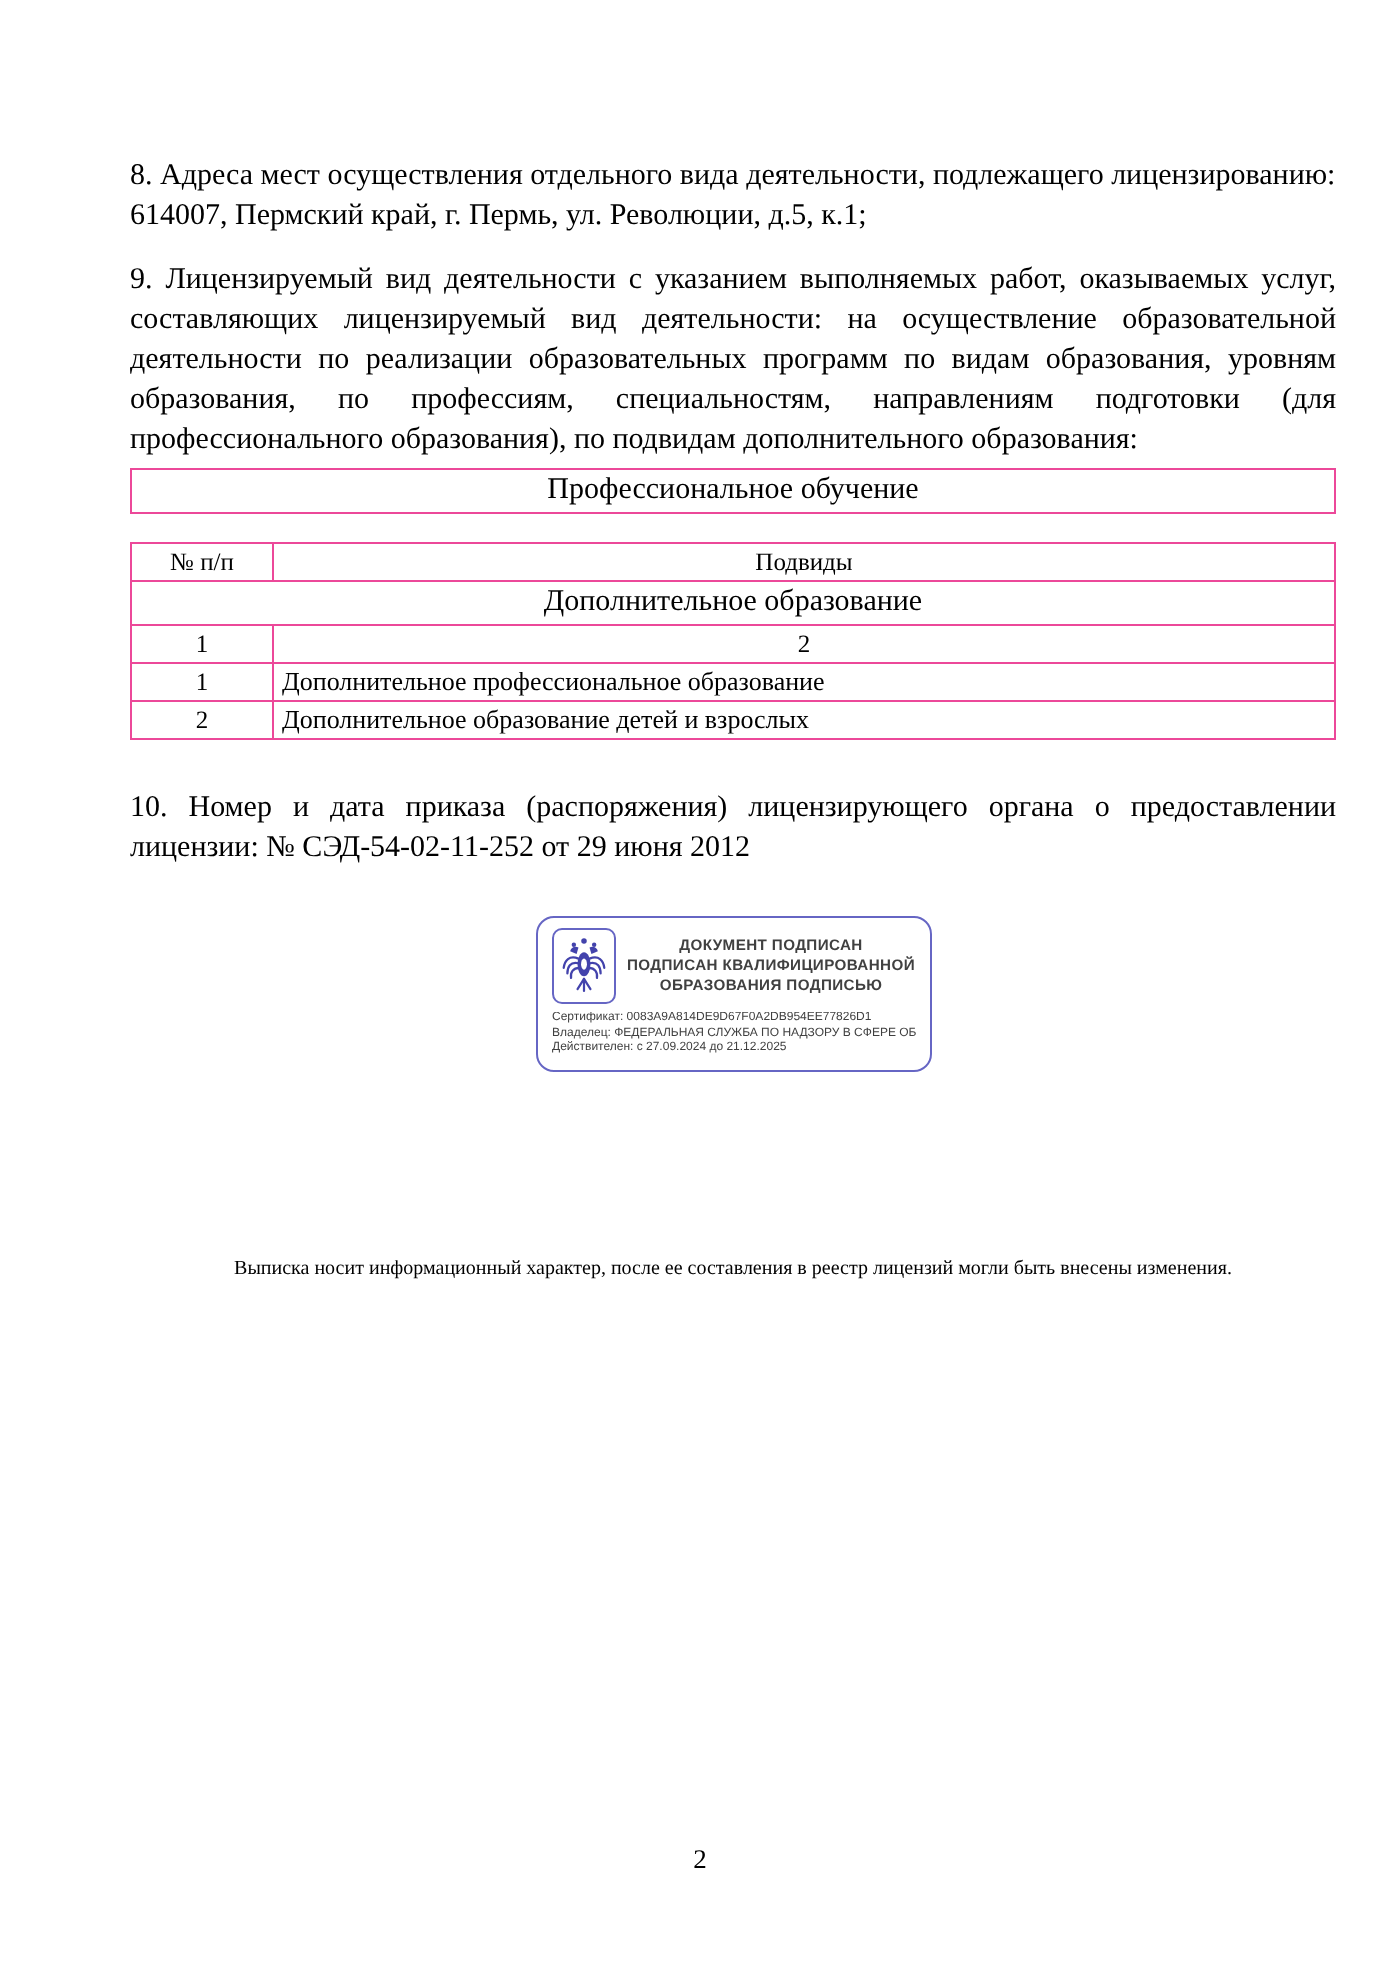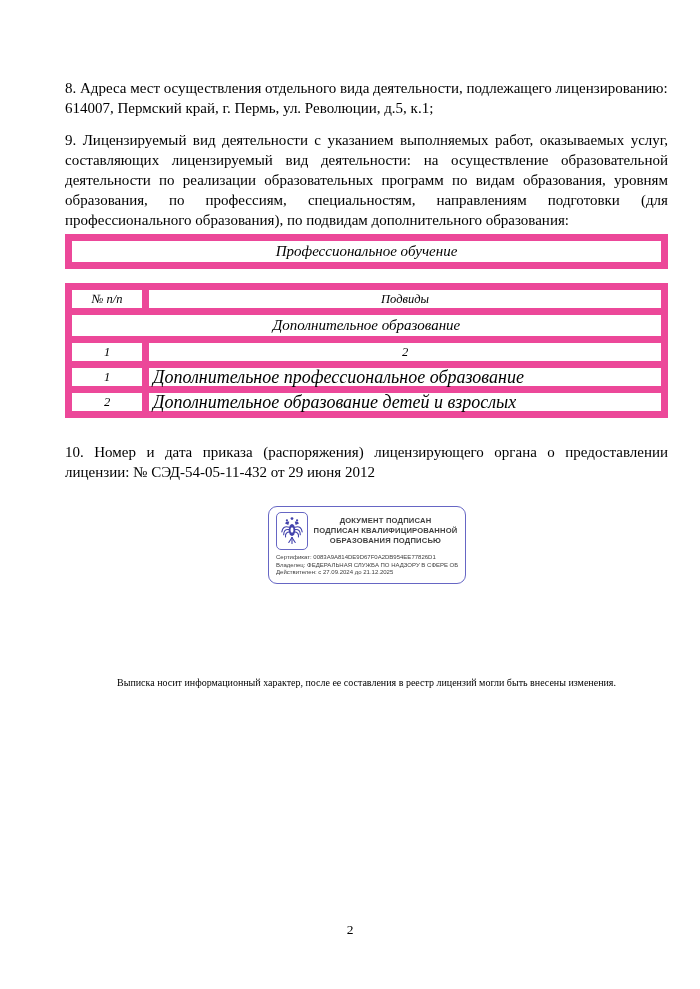--- a/index.html
+++ b/index.html
@@ -21,37 +21,36 @@
   .para-8 { margin-top: 78px; }
   .para-9 { margin-top: 12px; text-align: justify; }
   .para-10 { margin-top: 24px; text-align: justify; }
 
   table.doc-table {
     width: 100%;
     border-collapse: collapse;
     table-layout: fixed;
   }
   table.doc-table td, table.doc-table th {
-    border: 7px solid #ec4899;
+    border: 1px solid #ec4899;
     padding: 1px 4px;
     vertical-align: middle;
     font-weight: normal;
-    font-style: italic;
   }
   .table-1 { margin-top: 4px; }
   .table-2 { margin-top: 14px; }
   .table-title {
     text-align: center;
     font-weight: bold;
     font-size: 15px;
     line-height: 19px;
   }
   .col-num { width: 62px; }
   .cell-center { text-align: center; font-size: 12.5px; line-height: 16px; }
-  .cell-left { text-align: left; font-size: 18px; line-height: 16px; padding-left: 5px; }
+  .cell-left { text-align: left; font-size: 13px; line-height: 16px; padding-left: 5px; }
 
   
   .stamp {
     margin-top: 24px;
     margin-left: 203px;
     width: 198px;
     box-sizing: border-box;
     border: 1.5px solid #6666c4;
     border-radius: 9px;
     padding: 5px 7px 6px 7px;
@@ -132,21 +131,21 @@
           <td class="col-num cell-center">1</td>
           <td class="cell-left">Дополнительное профессиональное образование</td>
         </tr>
         <tr>
           <td class="col-num cell-center">2</td>
           <td class="cell-left">Дополнительное образование детей и взрослых</td>
         </tr>
       </tbody>
     </table>
 
-    <p class="para para-10">10. Номер и дата приказа (распоряжения) лицензирующего органа о предоставлении лицензии: № СЭД-54-05-11-432 от 29 июня 2012</p>
+    <p class="para para-10">10. Номер и дата приказа (распоряжения) лицензирующего органа о предоставлении лицензии: № СЭД-54-02-11-252 от 29 июня 2012</p>
 
     <div class="stamp">
       <div class="stamp-top">
         <div class="stamp-emblem">
           <svg width="24" height="30" viewBox="0 0 52 64" aria-hidden="true">
             <g fill="none" stroke="#4343ac" stroke-width="2.4" stroke-linecap="round">
               <path d="M20 24 C10 20 5 26 4 34"></path>
               <path d="M20 29 C11 27 8 33 8 40"></path>
               <path d="M21 34 C14 34 11 39 12 45"></path>
               <path d="M32 24 C42 20 47 26 48 34"></path>

